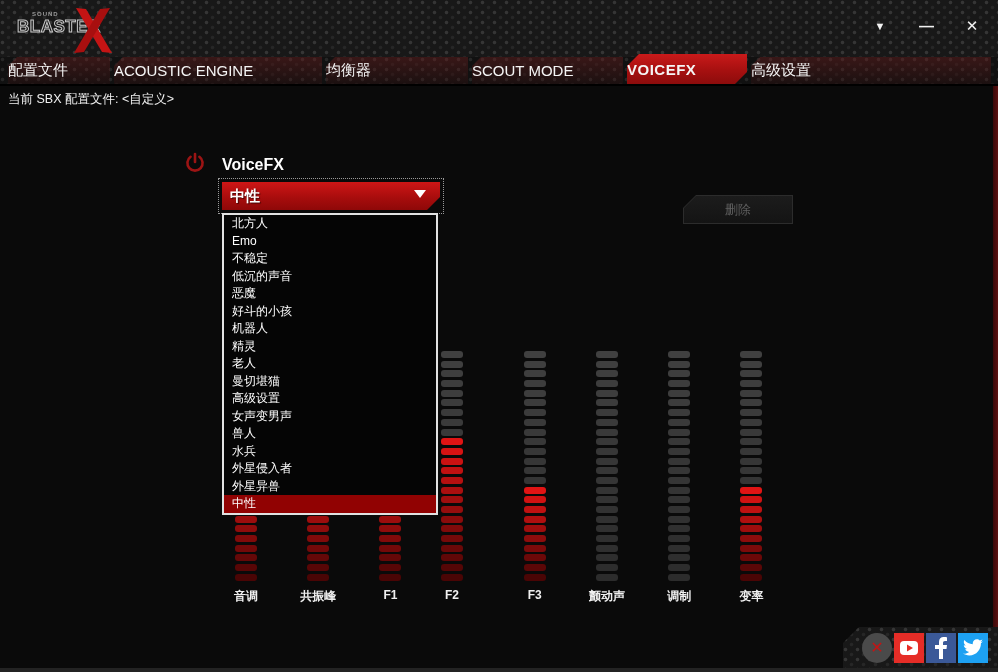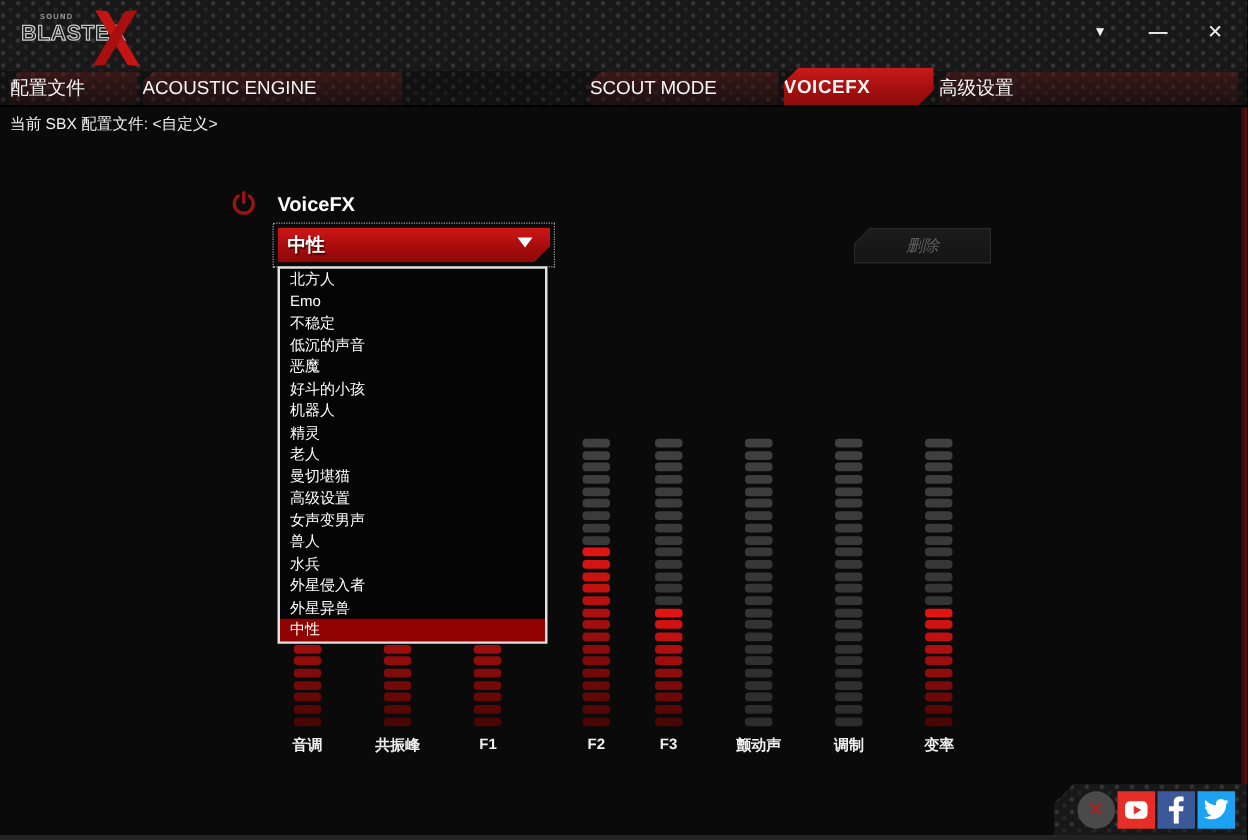--- a/index.html
+++ b/index.html
@@ -107,20 +107,23 @@
   </div>
 
   <div class="tabbar carbon">
     <div class="tabbar-shade"></div>
     <div class="tab" style="left:8px;width:102px">
         <span>配置文件</span>
       </div>
     <div class="tab" style="left:114px;width:208px">
         <span>ACOUSTIC ENGINE</span>
       </div>
+    <div class="tab" style="left:326px;width:142px">
+        <span>均衡器</span>
+      </div>
     <div class="tab" style="left:472px;width:151px">
         <span>SCOUT MODE</span>
       </div>
     <div class="tab active" style="left:627px;width:120px">
         <span>VOICEFX</span>
       </div>
     <div class="tab" style="left:751px;width:240px">
         <span>高级设置</span>
       </div>
   </div>
@@ -137,21 +140,21 @@
       </svg>
     </div>
     <div class="vfx-title">VoiceFX</div>
 
     <div class="combo-outline"></div>
     <div class="combo">
       <span class="combo-label">中性</span>
       <span class="combo-arrow"></span>
     </div>
 
-    <div class="chamfer-btn" style="left:683px;top:96px;font-style:italic;">
+    <div class="chamfer-btn" style="left:683px;top:109px;">
       <div class="inner">
           <span>删除</span>
         </div>
     </div>
 
     <div id="sliders">
         <div class="slider" style="left: 235px;">
           <div class="seg" style="background: rgb(64, 64, 64);"></div>
           <div class="seg" style="background: rgb(63, 63, 63);"></div>
           <div class="seg" style="background: rgb(62, 62, 62);"></div>
@@ -225,21 +228,21 @@
           <div class="seg" style="background: rgb(170, 15, 15);"></div>
           <div class="seg" style="background: rgb(156, 13, 13);"></div>
           <div class="seg" style="background: rgb(143, 12, 12);"></div>
           <div class="seg" style="background: rgb(129, 10, 10);"></div>
           <div class="seg" style="background: rgb(115, 9, 9);"></div>
           <div class="seg" style="background: rgb(101, 8, 8);"></div>
           <div class="seg" style="background: rgb(88, 6, 6);"></div>
           <div class="seg" style="background: rgb(74, 5, 5);"></div>
           <div class="slider-label">F1</div>
         </div>
-        <div class="slider" style="left: 466px;">
+        <div class="slider" style="left: 441px;">
           <div class="seg" style="background: rgb(64, 64, 64);"></div>
           <div class="seg" style="background: rgb(63, 63, 63);"></div>
           <div class="seg" style="background: rgb(62, 62, 62);"></div>
           <div class="seg" style="background: rgb(61, 61, 61);"></div>
           <div class="seg" style="background: rgb(61, 61, 61);"></div>
           <div class="seg" style="background: rgb(60, 60, 60);"></div>
           <div class="seg" style="background: rgb(59, 59, 59);"></div>
           <div class="seg" style="background: rgb(58, 58, 58);"></div>
           <div class="seg" style="background: rgb(57, 57, 57);"></div>
           <div class="seg" style="background: rgb(225, 20, 20);"></div>

